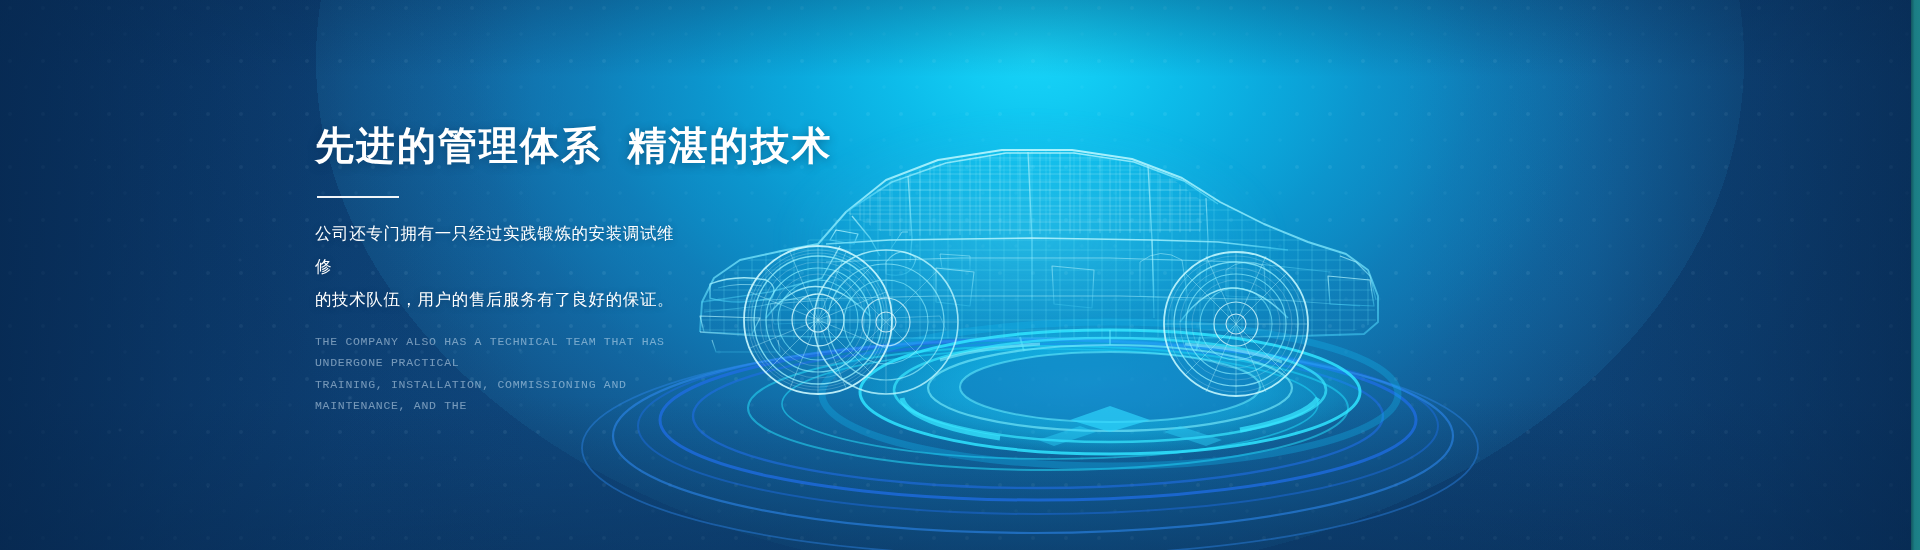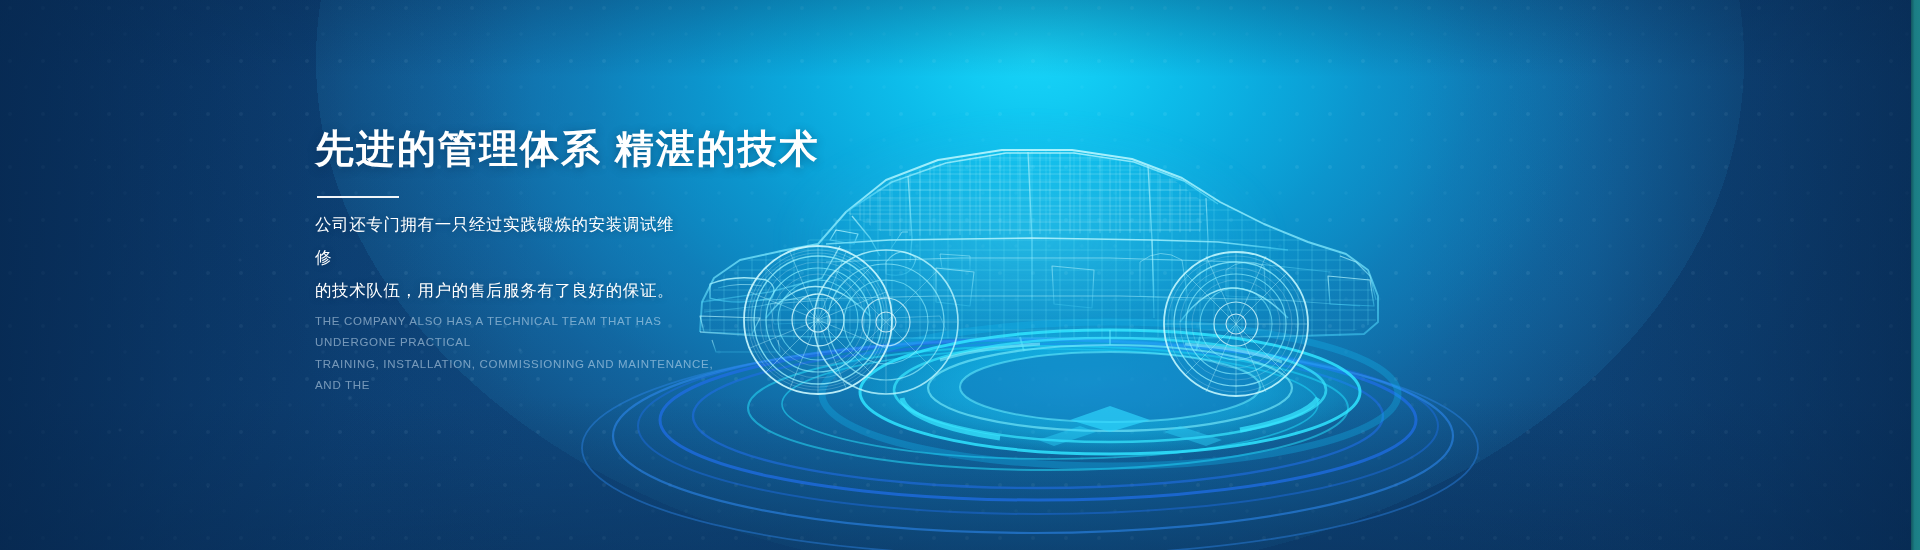--- a/index.html
+++ b/index.html
@@ -2,21 +2,21 @@
 <html><head>
 <meta charset="utf-8">
 <title>Banner</title>
 <style>
   * { margin:0; padding:0; box-sizing:border-box; }
   html,body { background:#06294f; }
   .banner{
     position:relative;
     width:1920px; height:550px;
     overflow:hidden;
-    font-family:Liberation Sans, sans-serif;
+    font-family:Liberation Mono, monospace;
     background:#0d3f73;
   }
 
   
   .bg-base{
     position:absolute; inset:0;
     background:
       radial-gradient(ellipse 1050px 760px at 1030px 60px,
           #0ec9f2 0%, #0bc0ec 8%, #09b2e2 17%, #0aa0d4 27%,
           #0e8cc4 37%, #1277b1 47%, #13639c 57%, #125186 68%,
@@ -85,26 +85,26 @@
   .headline{
     font-size:39px; font-weight:bold; color:#ffffff;
     letter-spacing:2px; line-height:1.18; white-space:nowrap;
     text-shadow:0 2px 10px rgba(4,40,76,0.45);
   }
   .rule{
     width:82px; height:2px; background:#ffffff; opacity:.95;
     margin:24px 0 0 2px;
   }
   .lede{
-    margin-top:10px; font-size:16.5px; color:#ffffff; line-height:2.0;
+    margin-top:20px; font-size:16.5px; color:#ffffff; line-height:2.0;
     letter-spacing:.6px; max-width:372px;
     text-shadow:0 1px 6px rgba(4,40,76,0.4);
   }
   .subcopy{
-    margin-top:4px; font-size:11.5px; line-height:1.85;
+    margin-top:14px; font-size:11.5px; line-height:1.85;
     letter-spacing:.7px; color:rgba(214,234,250,0.52);
     max-width:400px; text-transform:uppercase;
   }
 
   
   .holo{ position:absolute; left:640px; top:0; width:760px; height:550px; z-index:4; }
   .holo svg{ display:block; width:100%; height:100%; overflow:visible; }
   .rings{
     position:absolute; left:618px; top:290px; width:790px; height:215px;
     z-index:3; pointer-events:none;

